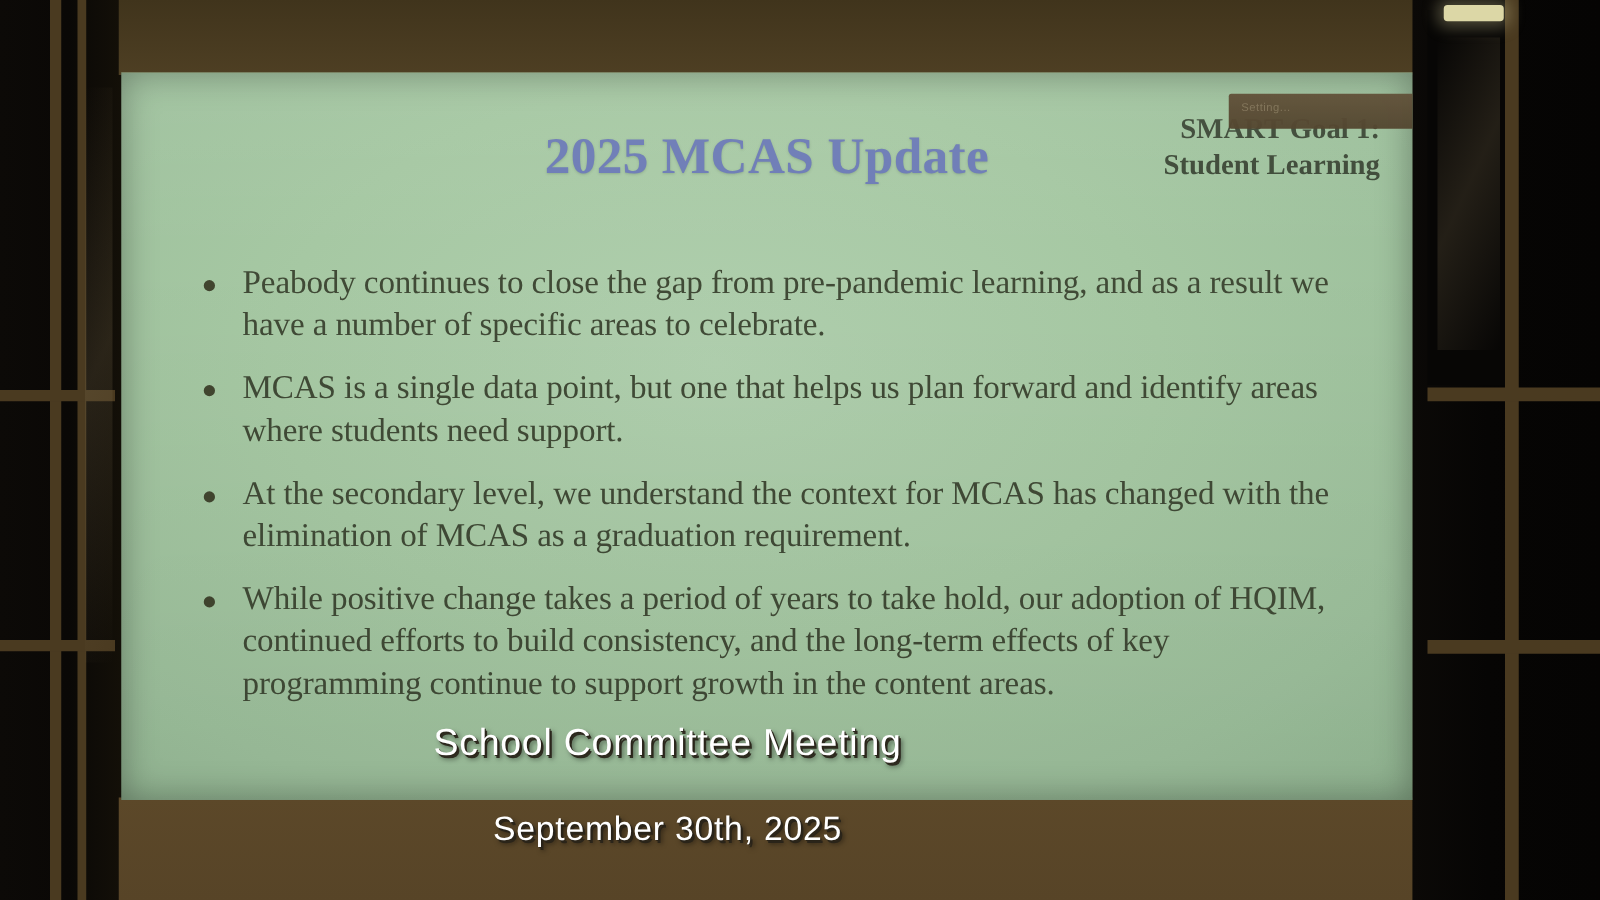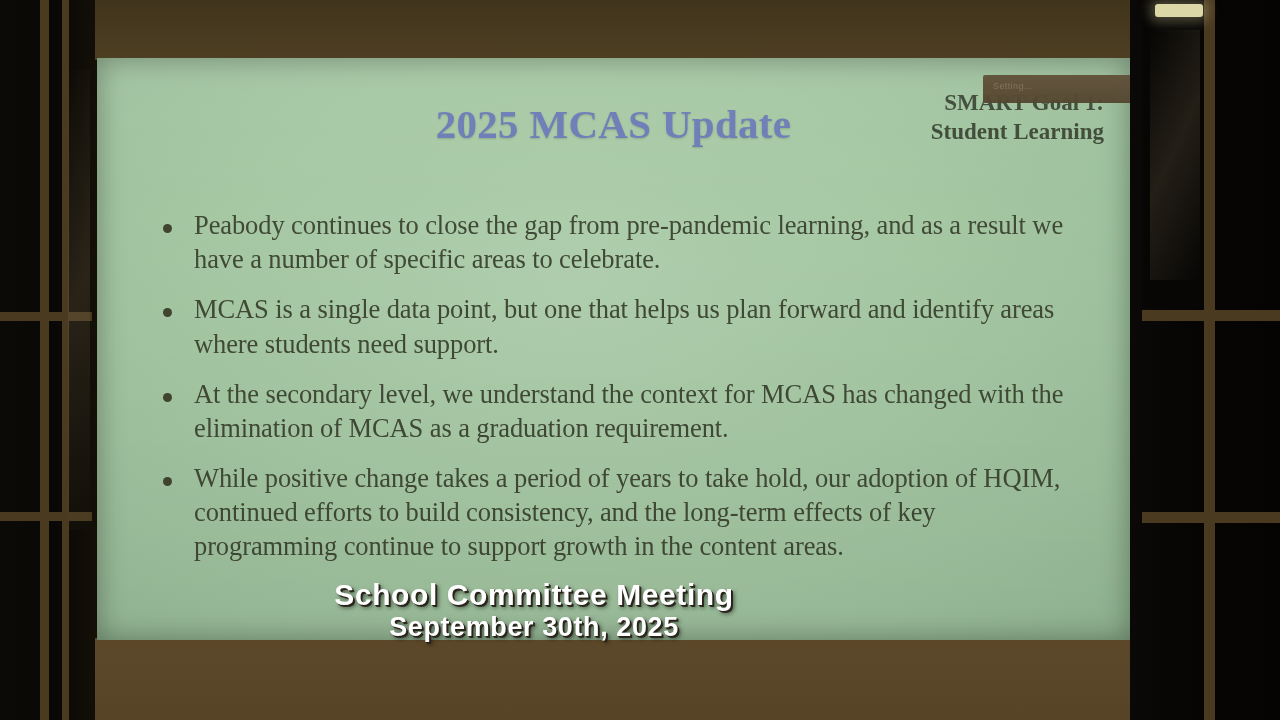--- a/index.html
+++ b/index.html
@@ -157,31 +157,31 @@
     letter-spacing: -0.1px;
   }
 
   
   .caption {
     position: absolute;
     left: 0; top: 578px;
     width: 1068px;
     text-align: center;
     font-family: "Liberation Sans", sans-serif;
-    font-weight: 700;
+    font-weight: 400;
     color: #ffffff;
     letter-spacing: 0.6px;
     z-index: 40;
     text-shadow:
        2px 2px 0 rgba(40,35,25,0.92),
        1px 1px 0 rgba(40,35,25,0.92),
        3px 3px 4px rgba(0,0,0,0.55);
   }
   .caption-line1 { font-size: 30px; line-height: 1.13; }
-  .caption-line2 { font-size: 27px; line-height: 1.15; }
+  .caption-line2 { font-size: 27px; line-height: 1.15; margin-top: 36px; }
 </style>
 </head>
 <body>
 
 <div id="stage">
 
   <div class="room-dark-left"></div>
 
   <div class="window-frame-v" style="left:40px; top:0; width:9px; height:720px;"></div>
   <div class="window-frame-v" style="left:62px; top:0; width:7px; height:720px;"></div>

